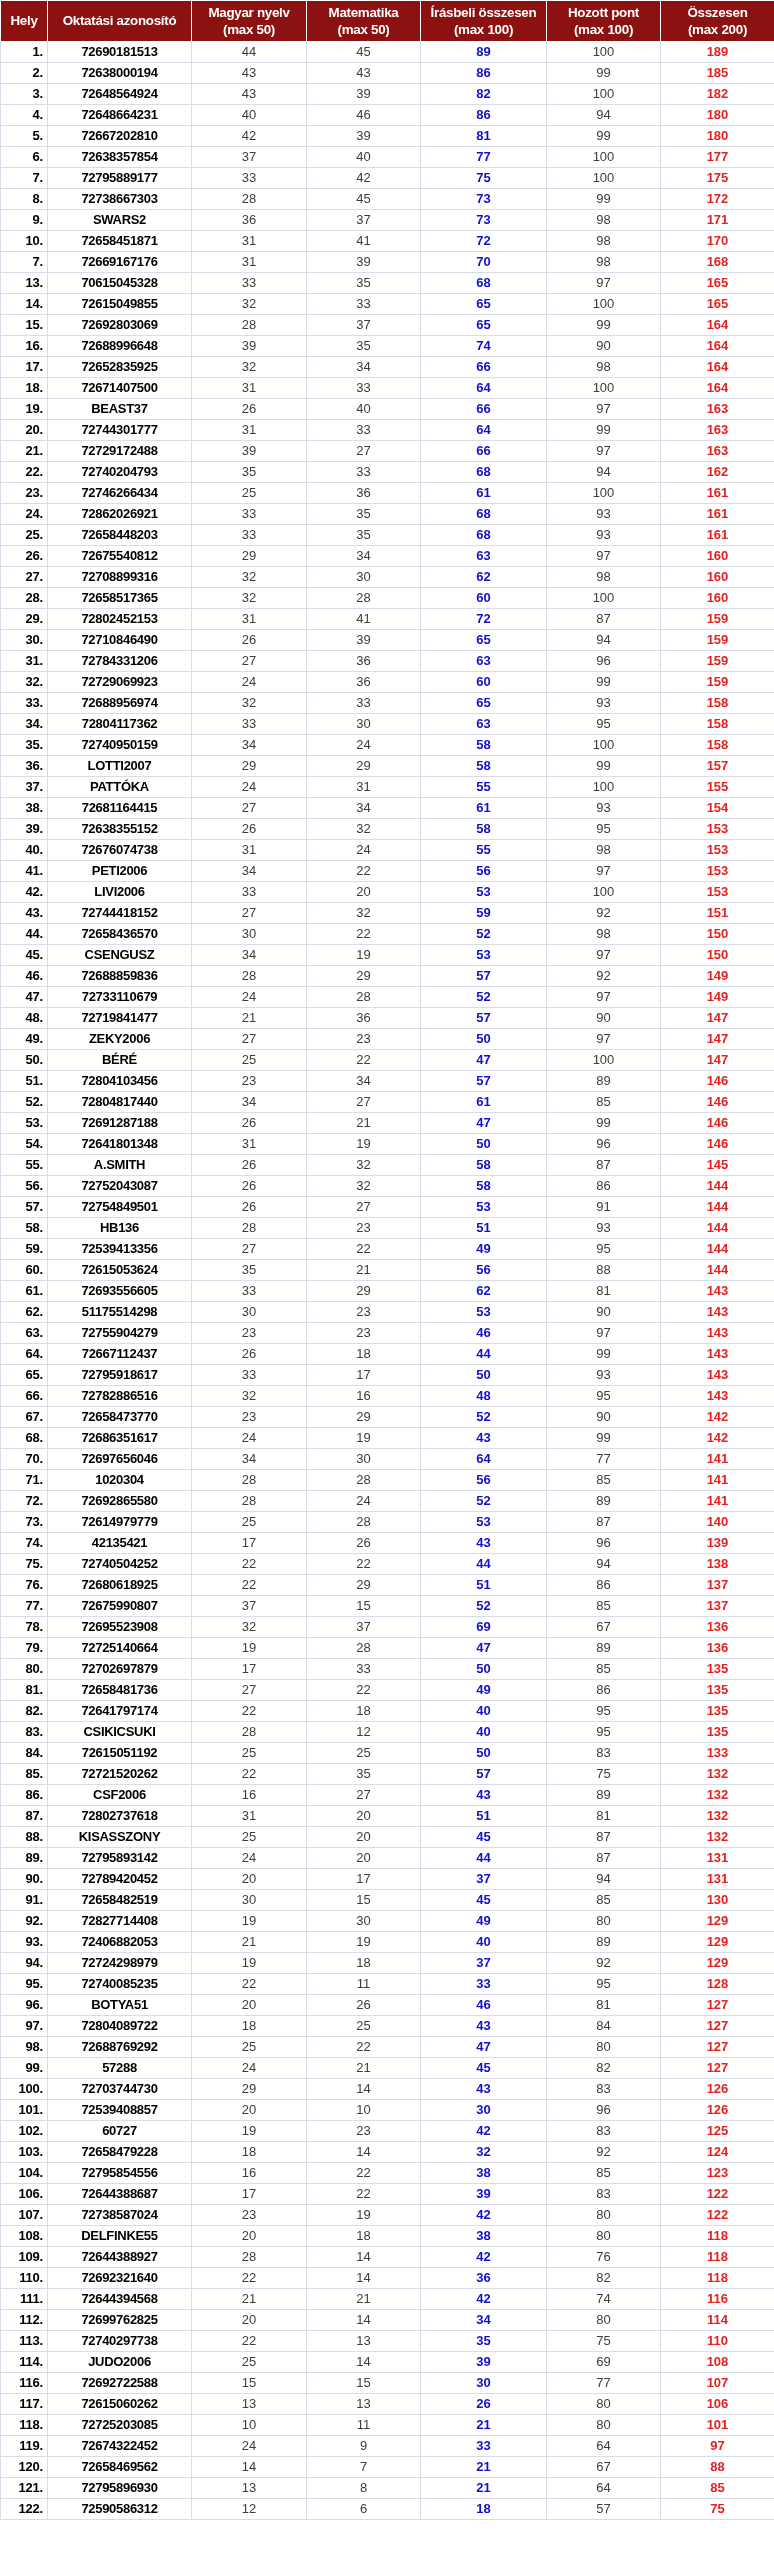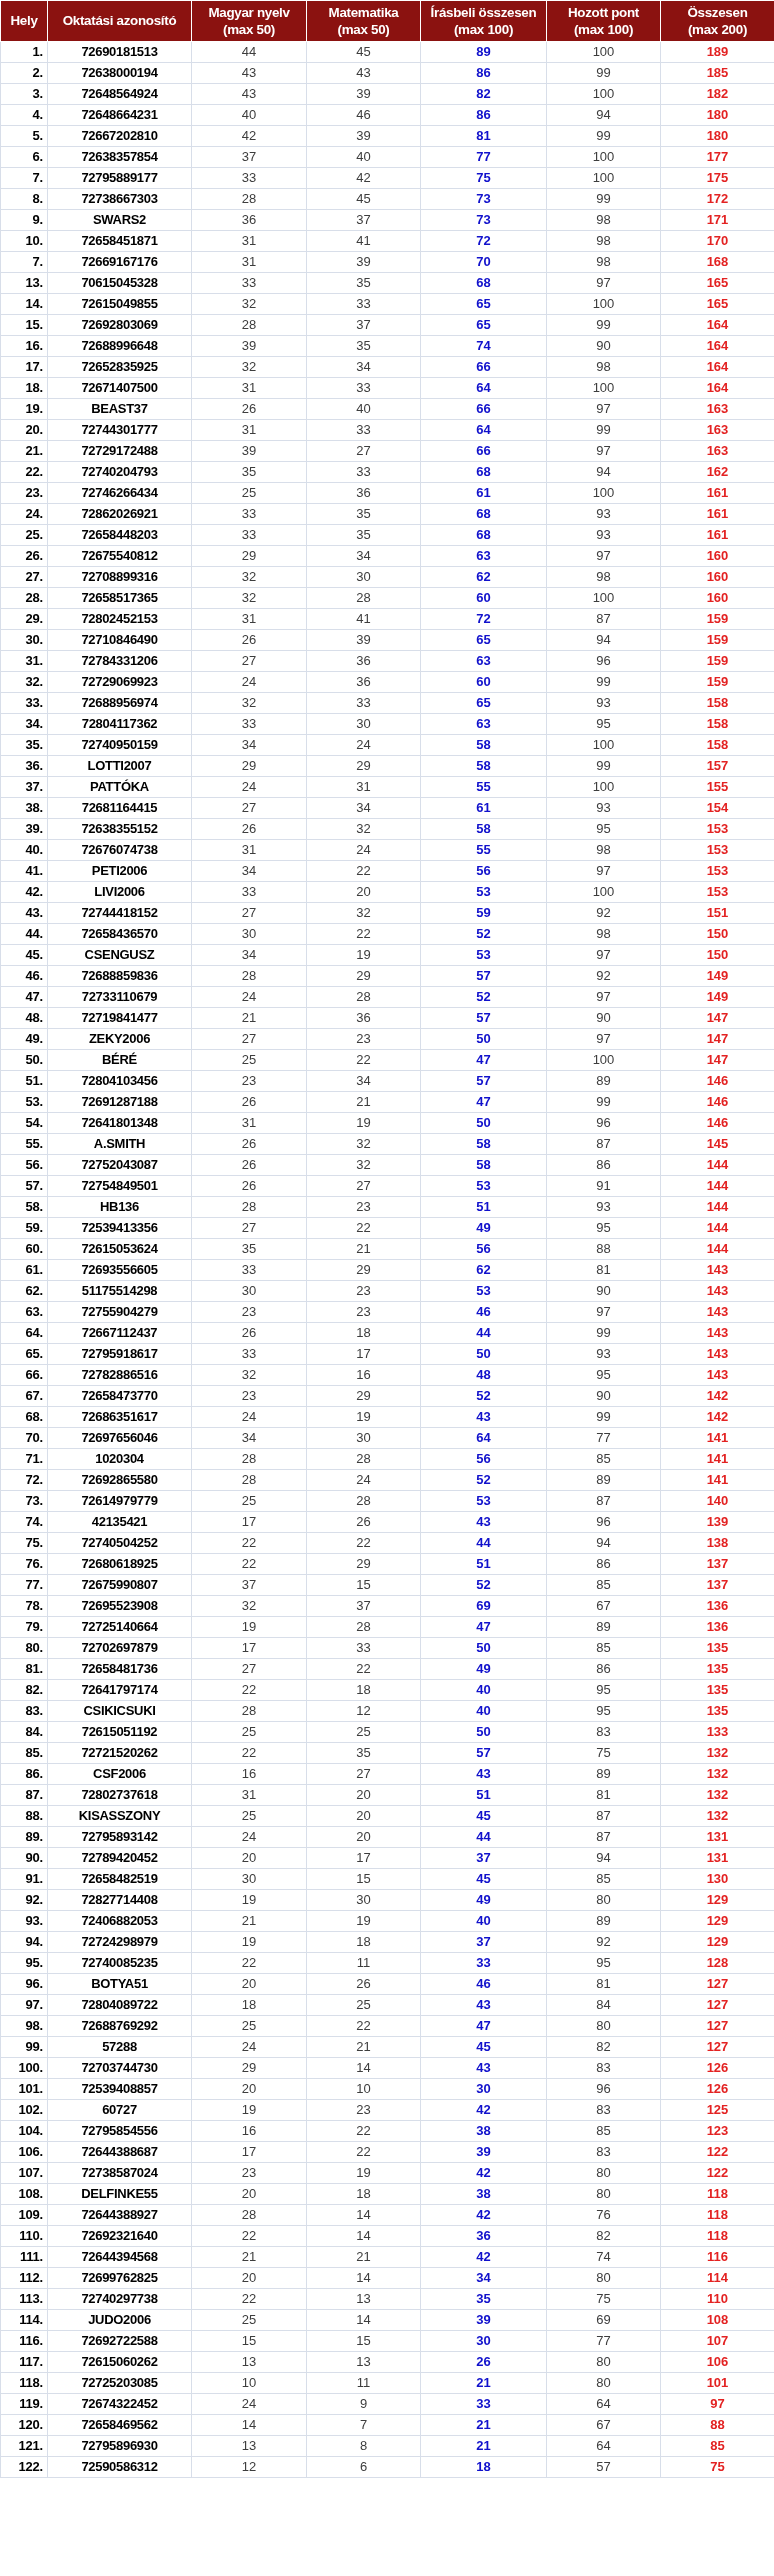--- a/index.html
+++ b/index.html
@@ -565,20 +565,29 @@
         <tr>
           <td class="rank">51.</td>
           <td class="id">72804103456</td>
           <td class="magyar">23</td>
           <td class="matek">34</td>
           <td class="irasbeli">57</td>
           <td class="hozott">89</td>
           <td class="osszesen">146</td>
         </tr>
         <tr>
+          <td class="rank">52.</td>
+          <td class="id">72804817440</td>
+          <td class="magyar">34</td>
+          <td class="matek">27</td>
+          <td class="irasbeli">61</td>
+          <td class="hozott">85</td>
+          <td class="osszesen">146</td>
+        </tr>
+        <tr>
           <td class="rank">53.</td>
           <td class="id">72691287188</td>
           <td class="magyar">26</td>
           <td class="matek">21</td>
           <td class="irasbeli">47</td>
           <td class="hozott">99</td>
           <td class="osszesen">146</td>
         </tr>
         <tr>
           <td class="rank">54.</td>
@@ -1006,20 +1015,29 @@
         <tr>
           <td class="rank">102.</td>
           <td class="id">60727</td>
           <td class="magyar">19</td>
           <td class="matek">23</td>
           <td class="irasbeli">42</td>
           <td class="hozott">83</td>
           <td class="osszesen">125</td>
         </tr>
         <tr>
+          <td class="rank">103.</td>
+          <td class="id">72658479228</td>
+          <td class="magyar">18</td>
+          <td class="matek">14</td>
+          <td class="irasbeli">32</td>
+          <td class="hozott">92</td>
+          <td class="osszesen">124</td>
+        </tr>
+        <tr>
           <td class="rank">104.</td>
           <td class="id">72795854556</td>
           <td class="magyar">16</td>
           <td class="matek">22</td>
           <td class="irasbeli">38</td>
           <td class="hozott">85</td>
           <td class="osszesen">123</td>
         </tr>
         <tr>
           <td class="rank">106.</td>

